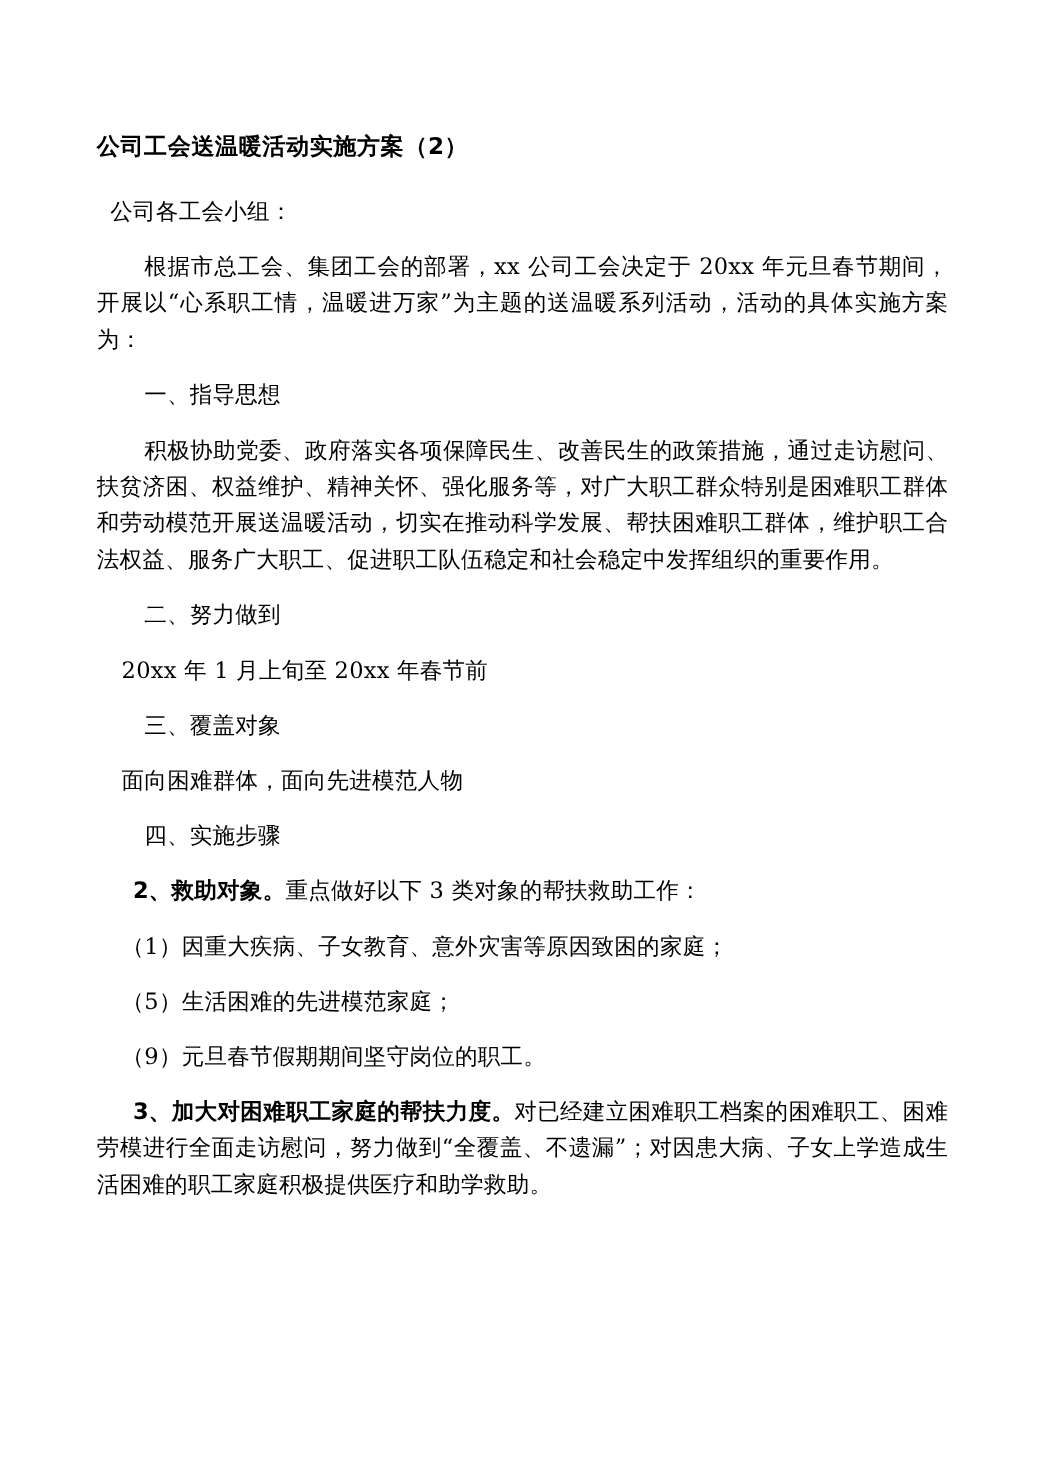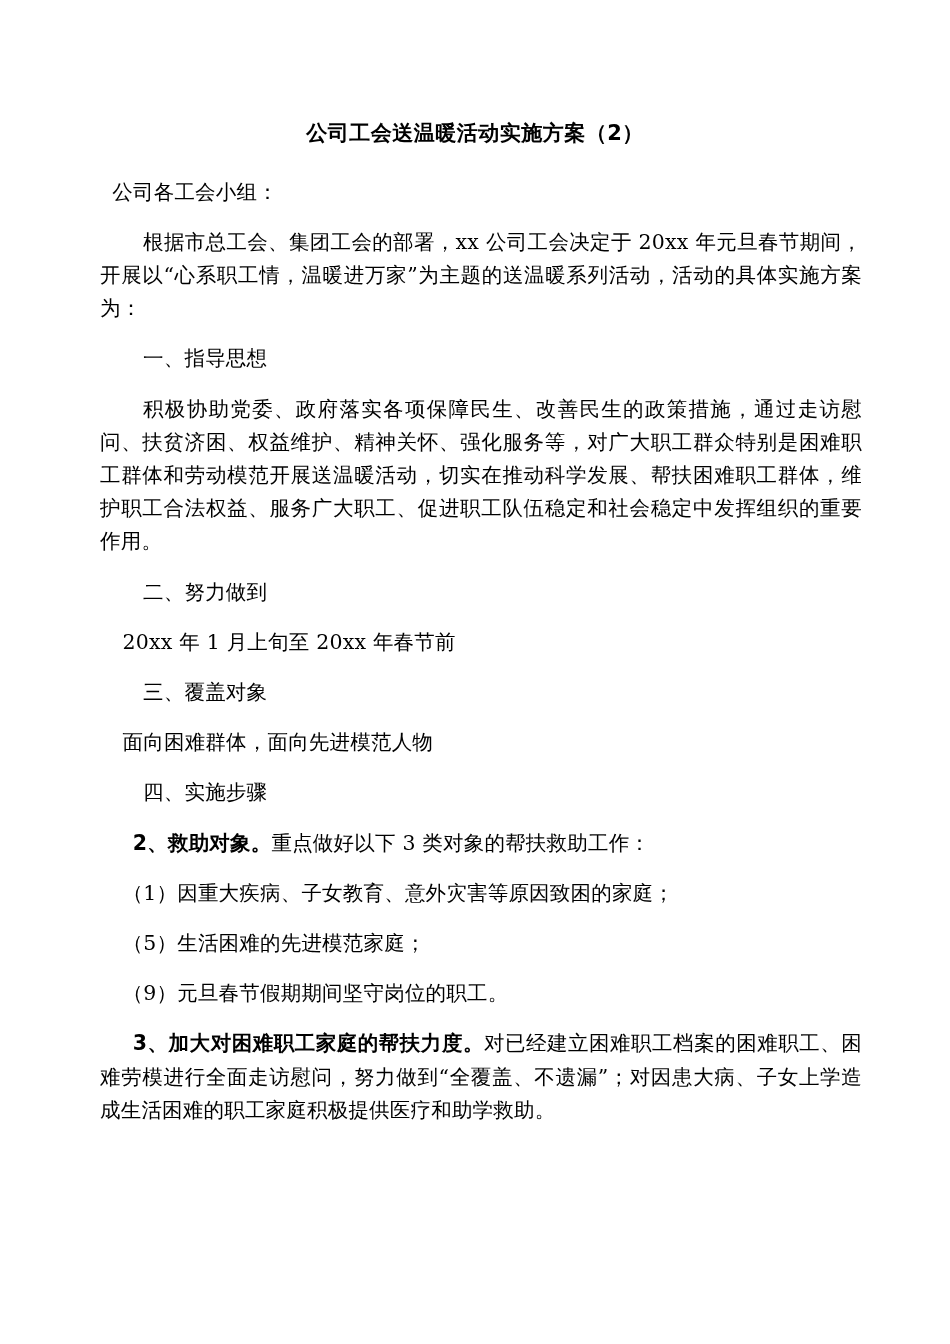--- a/index.html
+++ b/index.html
@@ -14,30 +14,30 @@
     color: #000000;
   }
   .page {
     width: 950px;
     min-height: 1344px;
     box-sizing: border-box;
     padding: 118px 88px 60px 88px;
     background: #ffffff;
   }
   .doc-title {
-    text-align: center;
+    text-align: left;
     font-size: 21px;
     line-height: 1.5;
     font-weight: 600;
     letter-spacing: 0.5px;
     margin: 0 0 26px 0;
     font-family: "DejaVu Sans", "Liberation Sans", sans-serif;
   }
   p {
-    margin: 0 0 17px 12px;
+    margin: 0 0 17px 0;
     font-size: 20.5px;
     line-height: 1.62;
     text-align: justify;
     text-justify: inter-ideograph;
     letter-spacing: 0.2px;
   }
   .salutation {
     text-indent: 0.6em;
   }
   .indent2 {

